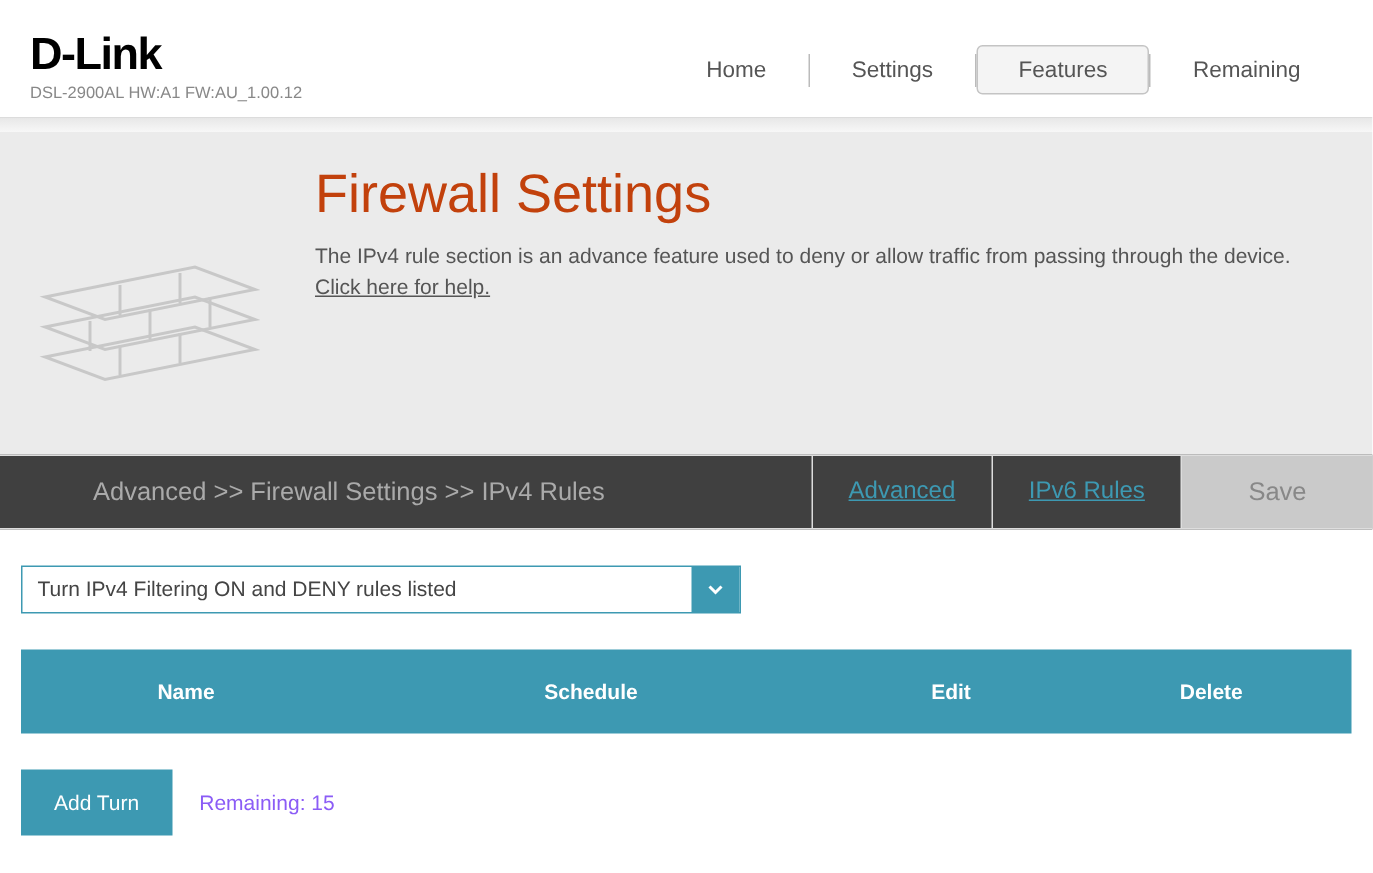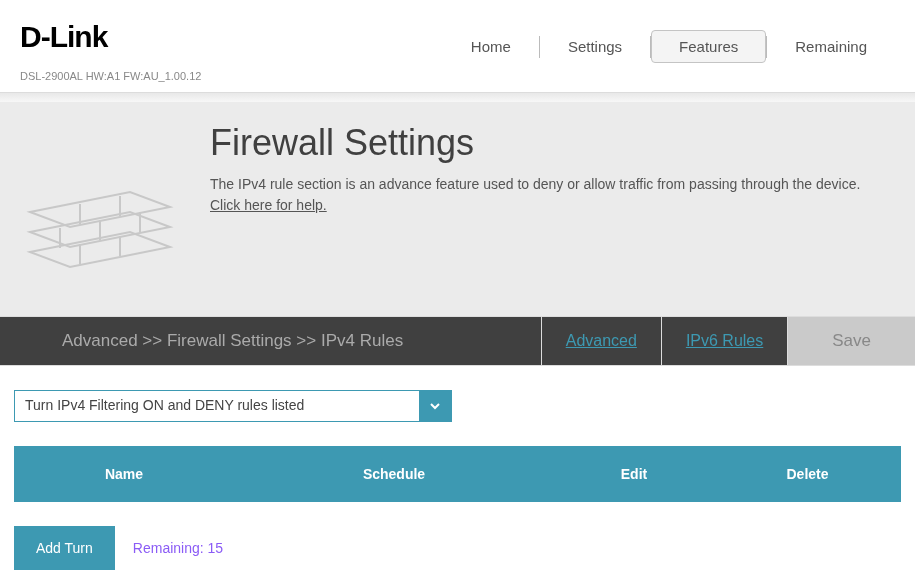--- a/index.html
+++ b/index.html
@@ -19,21 +19,21 @@
   .logo {
     font-family: Arial, sans-serif;
     font-size: 30px;
     font-weight: 900;
     color: #000;
     letter-spacing: -1px;
   }
   .device-info {
     font-size: 11px;
     color: #888;
-    margin-top: 16px;
+    margin-top: 2px;
   }
   .nav {
     display: flex;
     align-items: center;
     margin-left: auto;
     gap: 0;
     padding-top: 10px;
   }
   .nav-item {
     font-size: 15px;
@@ -66,21 +66,21 @@
   }
   .hero-icon {
     width: 210px;
     flex-shrink: 0;
     padding-top: 50px;
     padding-left: 20px;
   }
   .hero-text { flex: 1; padding-right: 20px; }
   .hero-title {
     font-size: 36px;
-    color: #404040;
+    color: #c2410c;
     font-weight: normal;
     margin-bottom: 10px;
   }
   .hero-desc {
     font-size: 14px;
     color: #555;
     line-height: 1.5;
   }
   .help-link {
     text-decoration: underline;
@@ -119,21 +119,21 @@
     background: #cacaca;
     cursor: pointer;
     display: flex;
     align-items: center;
   }
   .content {
     padding: 24px 14px 8px 14px;
   }
   .dropdown-wrap {
     display: flex;
-    width: 438px;
+    width: 480px;
     border: 1px solid #3d99b2;
     height: 32px;
   }
   .dropdown-text {
     flex: 1;
     padding: 6px 10px;
     font-size: 14px;
     color: #444;
   }
   .dropdown-arrow {

